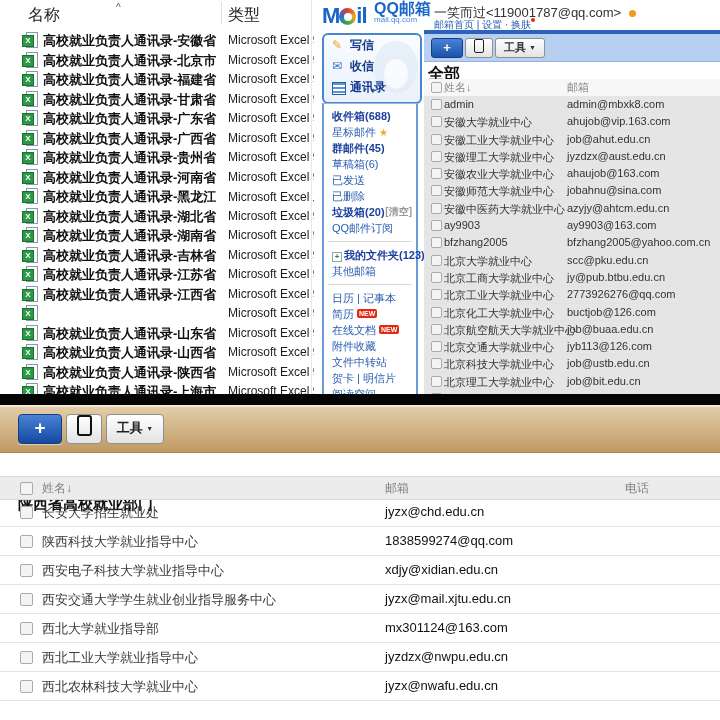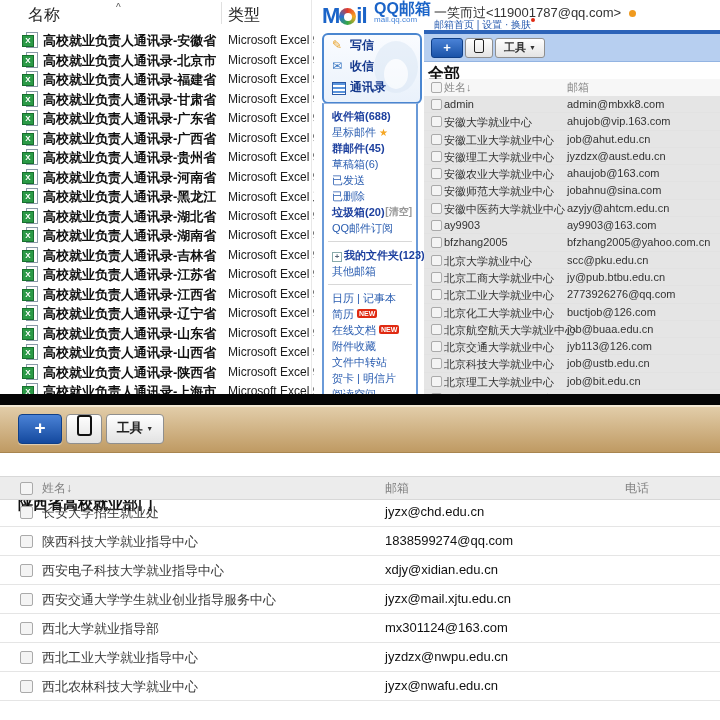--- a/index.html
+++ b/index.html
@@ -251,21 +251,20 @@
         </span>
         <span class="fname">高校就业负责人通讯录-江西省</span>
         <span class="ftype">Microsoft Excel 9</span>
       </div>
 
       <div class="frow">
         <span class="xlicon">
           <span class="sh"></span>
           <span class="xm">X</span>
         </span>
-        <span class="fname">高校就业负责人通讯录-辽宁省</span>
         <span class="ftype">Microsoft Excel 9</span>
       </div>
 
       <div class="frow">
         <span class="xlicon">
           <span class="sh"></span>
           <span class="xm">X</span>
         </span>
         <span class="fname">高校就业负责人通讯录-山东省</span>
         <span class="ftype">Microsoft Excel 9</span>

